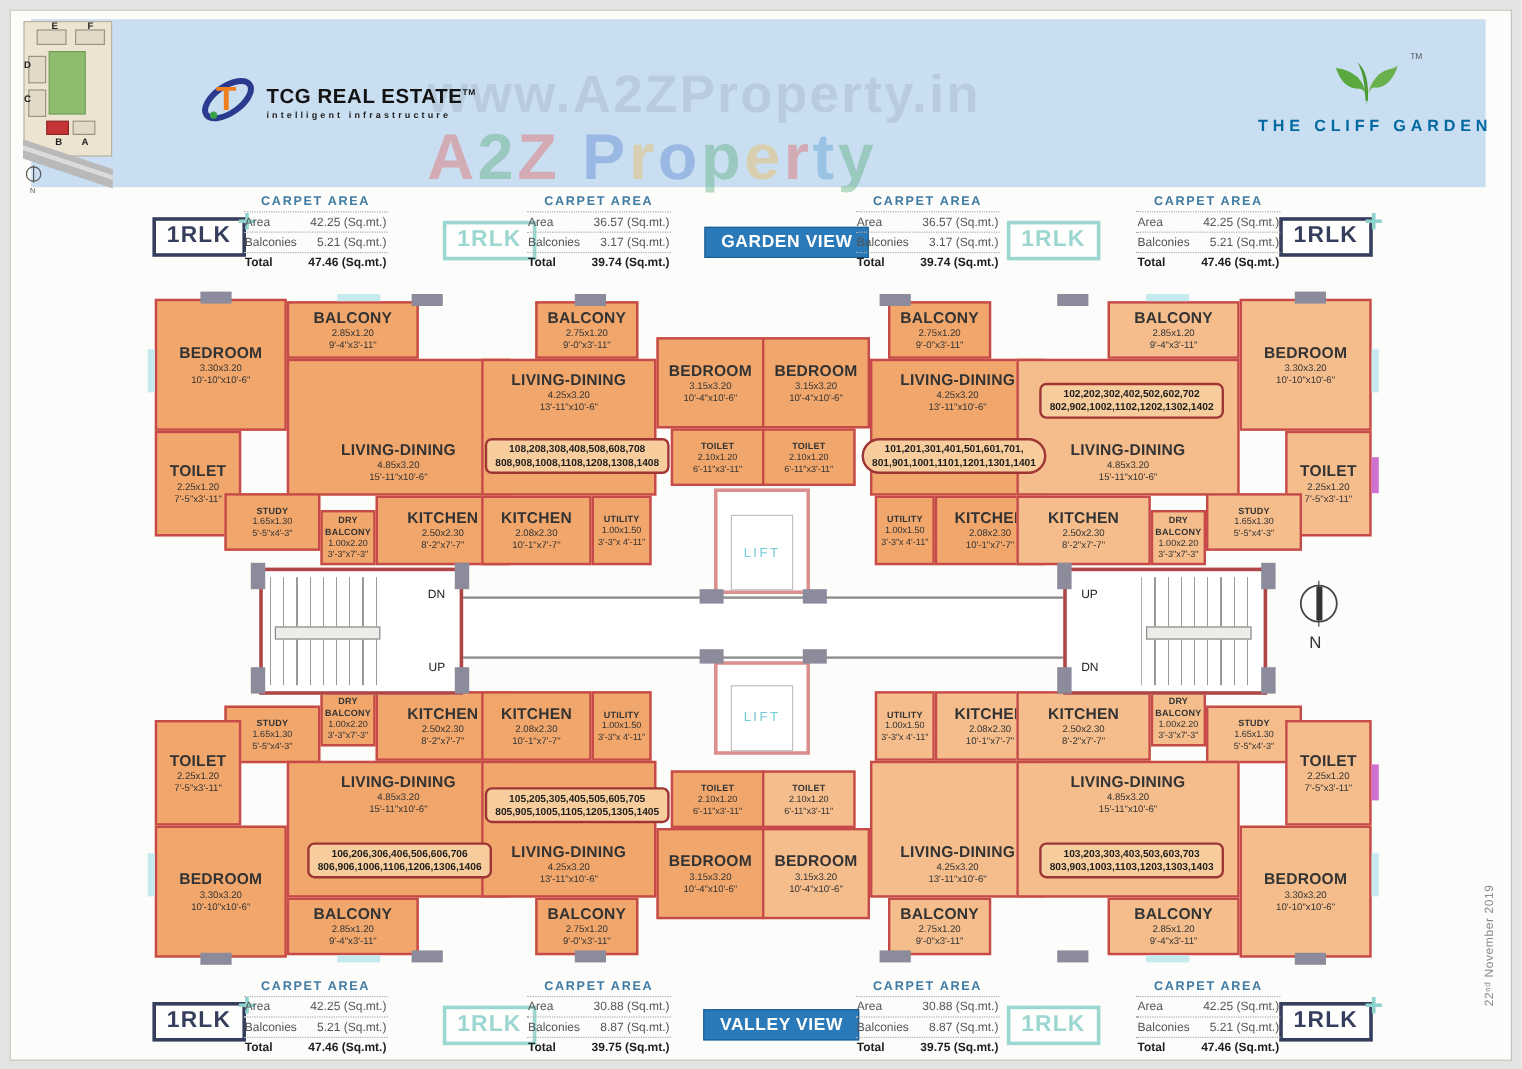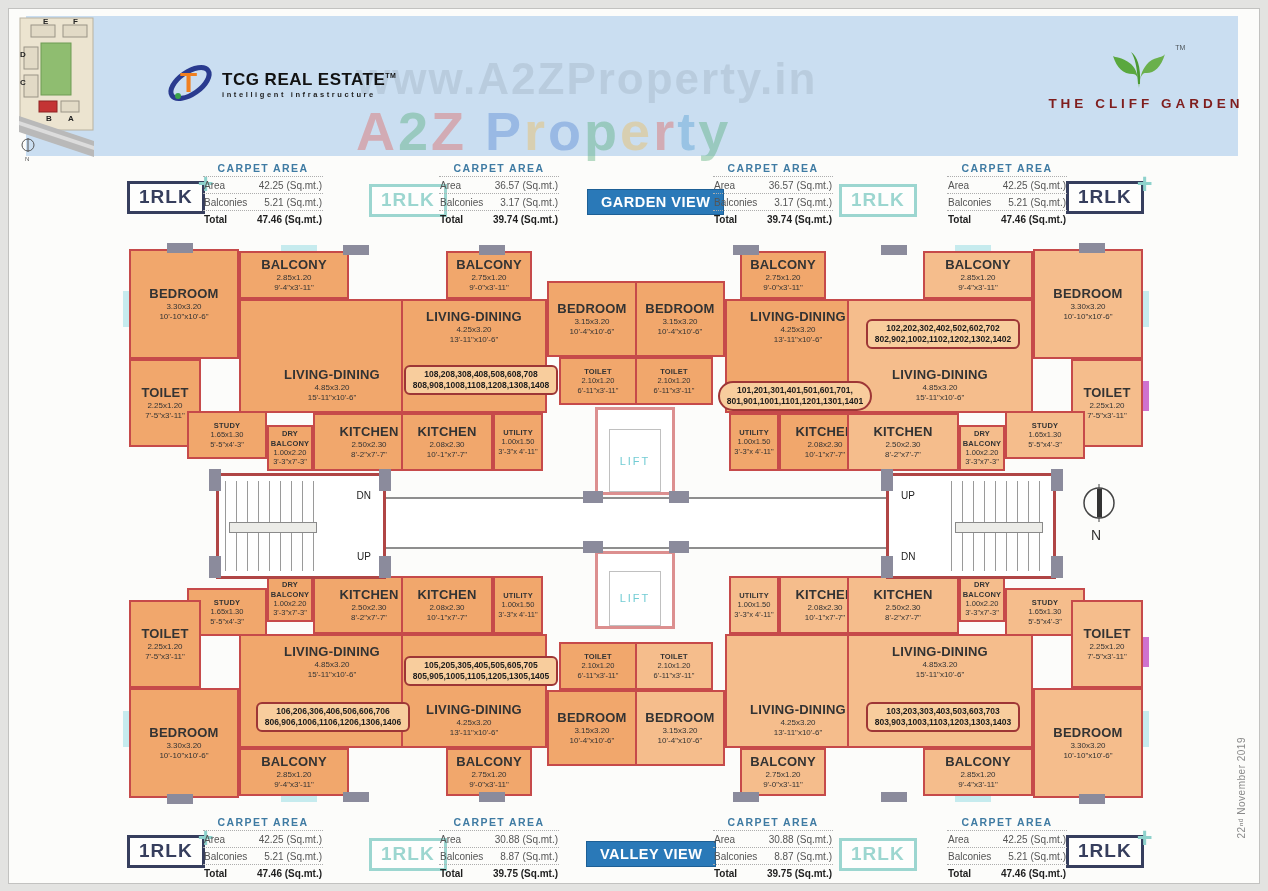--- a/index.html
+++ b/index.html
@@ -15,21 +15,21 @@
        opacity:.38;letter-spacing:3px;white-space:nowrap;}
   .site-thumb{position:absolute;left:10px;top:8px;width:76px;height:146px;}
   .tcg{position:absolute;left:138px;top:42px;display:flex;align-items:center;gap:6px;}
   .tcg-text{display:flex;flex-direction:column;line-height:1;}
   .tcg-name{font-size:17px;font-weight:bold;color:#121212;letter-spacing:.5px;white-space:nowrap;}
   .tcg-name sup{font-size:7px;}
   .tcg-tag{font-size:7.5px;font-weight:bold;color:#222;letter-spacing:2.6px;margin-top:3px;}
   .bluebell{position:absolute;left:515px;top:40px;display:flex;align-items:center;gap:12px;}
   .bluebell-name{font-size:27px;font-weight:bold;color:#4b565f;letter-spacing:.5px;}
   .cliff{position:absolute;left:1015px;top:28px;width:210px;text-align:center;}
-  .cliff-name{font-size:13.5px;font-weight:bold;color:#7f1d1d;letter-spacing:4px;margin-top:2px;white-space:nowrap;}
+  .cliff-name{font-size:13.5px;font-weight:bold;color:#0369a1;letter-spacing:4px;margin-top:2px;white-space:nowrap;}
   .cliff-tm{font-size:7px;color:#4f565c;vertical-align:top;}
   
   .ct{position:absolute;width:120px;}
   .ct-h{color:#3f7ba3;font-weight:bold;font-size:10.5px;letter-spacing:1.4px;
         text-align:center;margin-bottom:2px;white-space:nowrap;}
   .ct-r{display:flex;justify-content:space-between;font-size:10px;color:#555;
         border-top:1px dotted #adadad;padding:2.5px 1px;}
   .ct-r.tot span{font-weight:bold;color:#1e1e1e;}
   .badge{position:absolute;font-weight:bold;font-size:19px;letter-spacing:1px;
          padding:2px 9px 3px 9px;border:3px solid;background:rgba(255,255,255,.55);}
@@ -523,21 +523,21 @@
       </div>
       <div class="room fill-b" style="left: 802px; top: 507px; width: 110px; height: 48px;">
         <span class="rn">BALCONY</span>
         <span class="rm">2.85x1.20</span>
         <span class="rf">9'-4"x3'-11"</span>
       </div>
       <div class="plate" style="left: 283px; top: 124px; width: 150px; height: 26px;">
         <span>108,208,308,408,508,608,708</span>
         <span>808,908,1008,1108,1208,1308,1408</span>
       </div>
-      <div class="plate" style="left: 597px; top: 140px; width: 150px; height: 26px; border-radius: 15px;">
+      <div class="plate" style="left: 597px; top: 124px; width: 150px; height: 26px; border-radius: 15px;">
         <span>101,201,301,401,501,601,701,</span>
         <span>801,901,1001,1101,1201,1301,1401</span>
       </div>
       <div class="plate" style="left: 745px; top: 78px; width: 150px; height: 26px;">
         <span>102,202,302,402,502,602,702</span>
         <span>802,902,1002,1102,1202,1302,1402</span>
       </div>
       <div class="plate" style="left: 135px; top: 461px; width: 150px; height: 26px;">
         <span>106,206,306,406,506,606,706</span>
         <span>806,906,1006,1106,1206,1306,1406</span>

